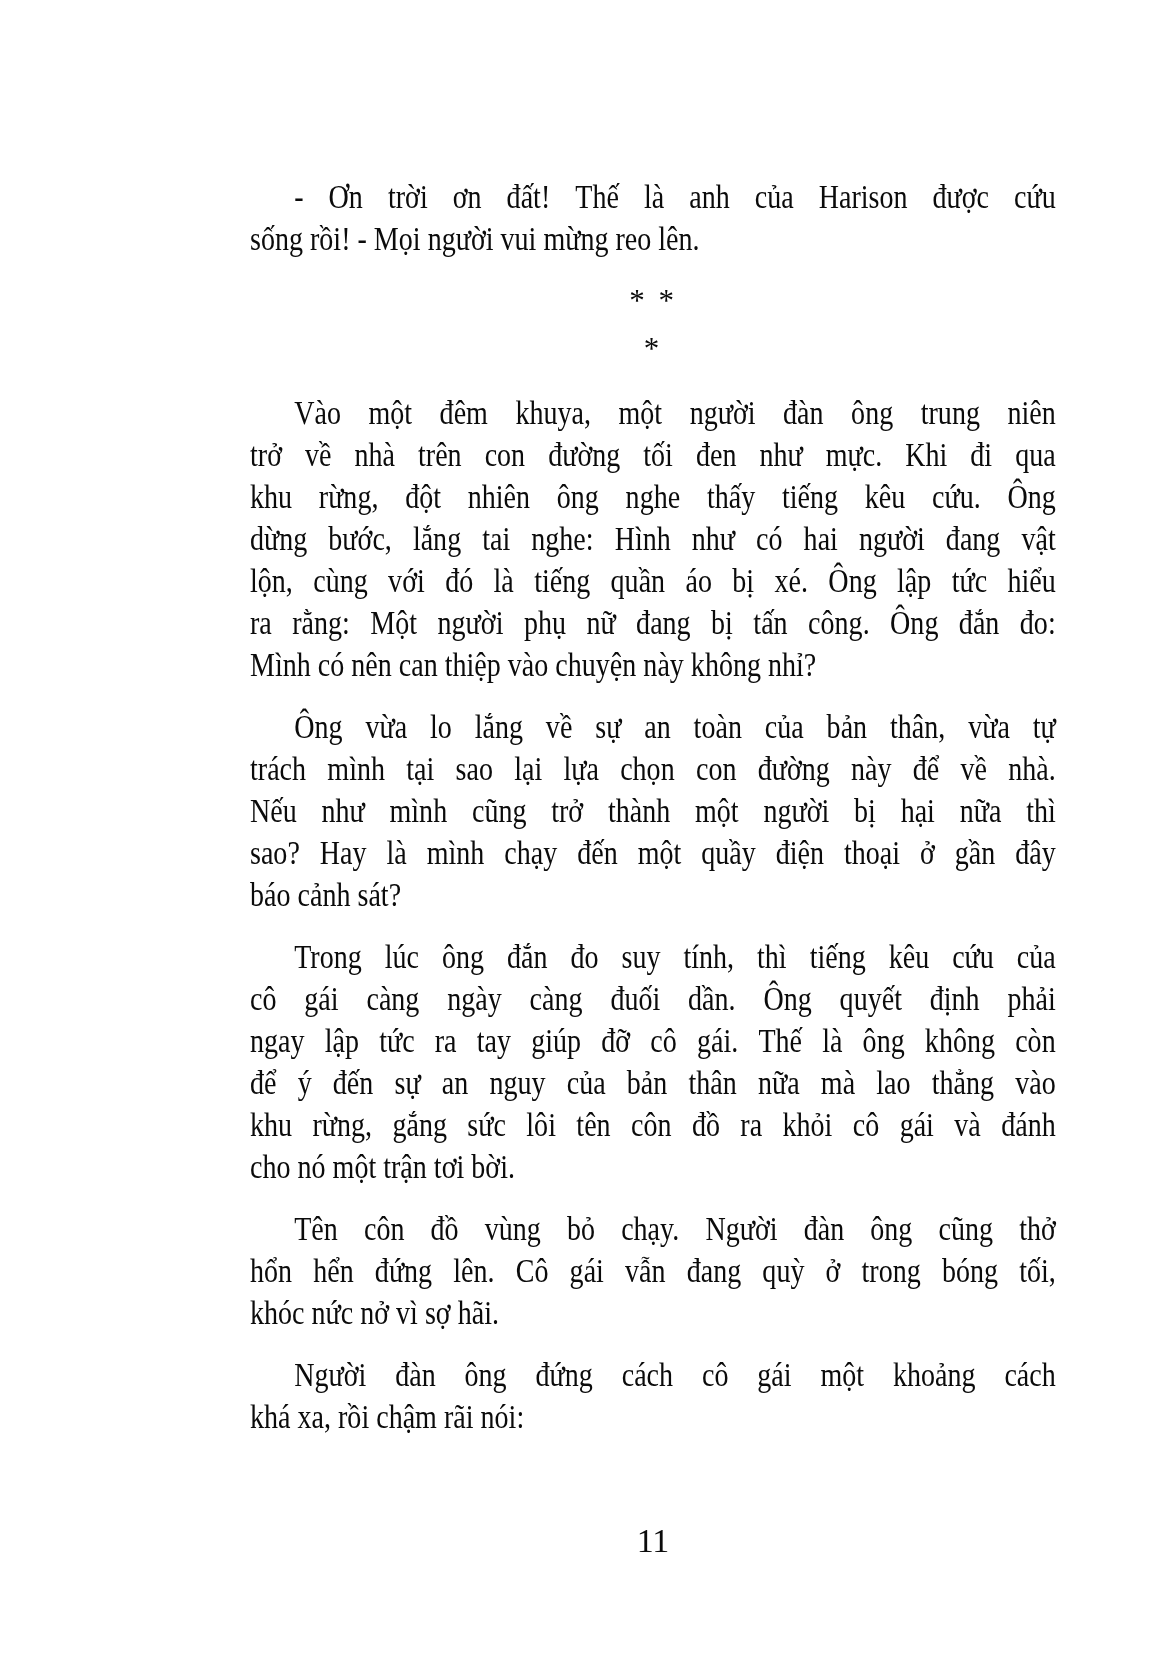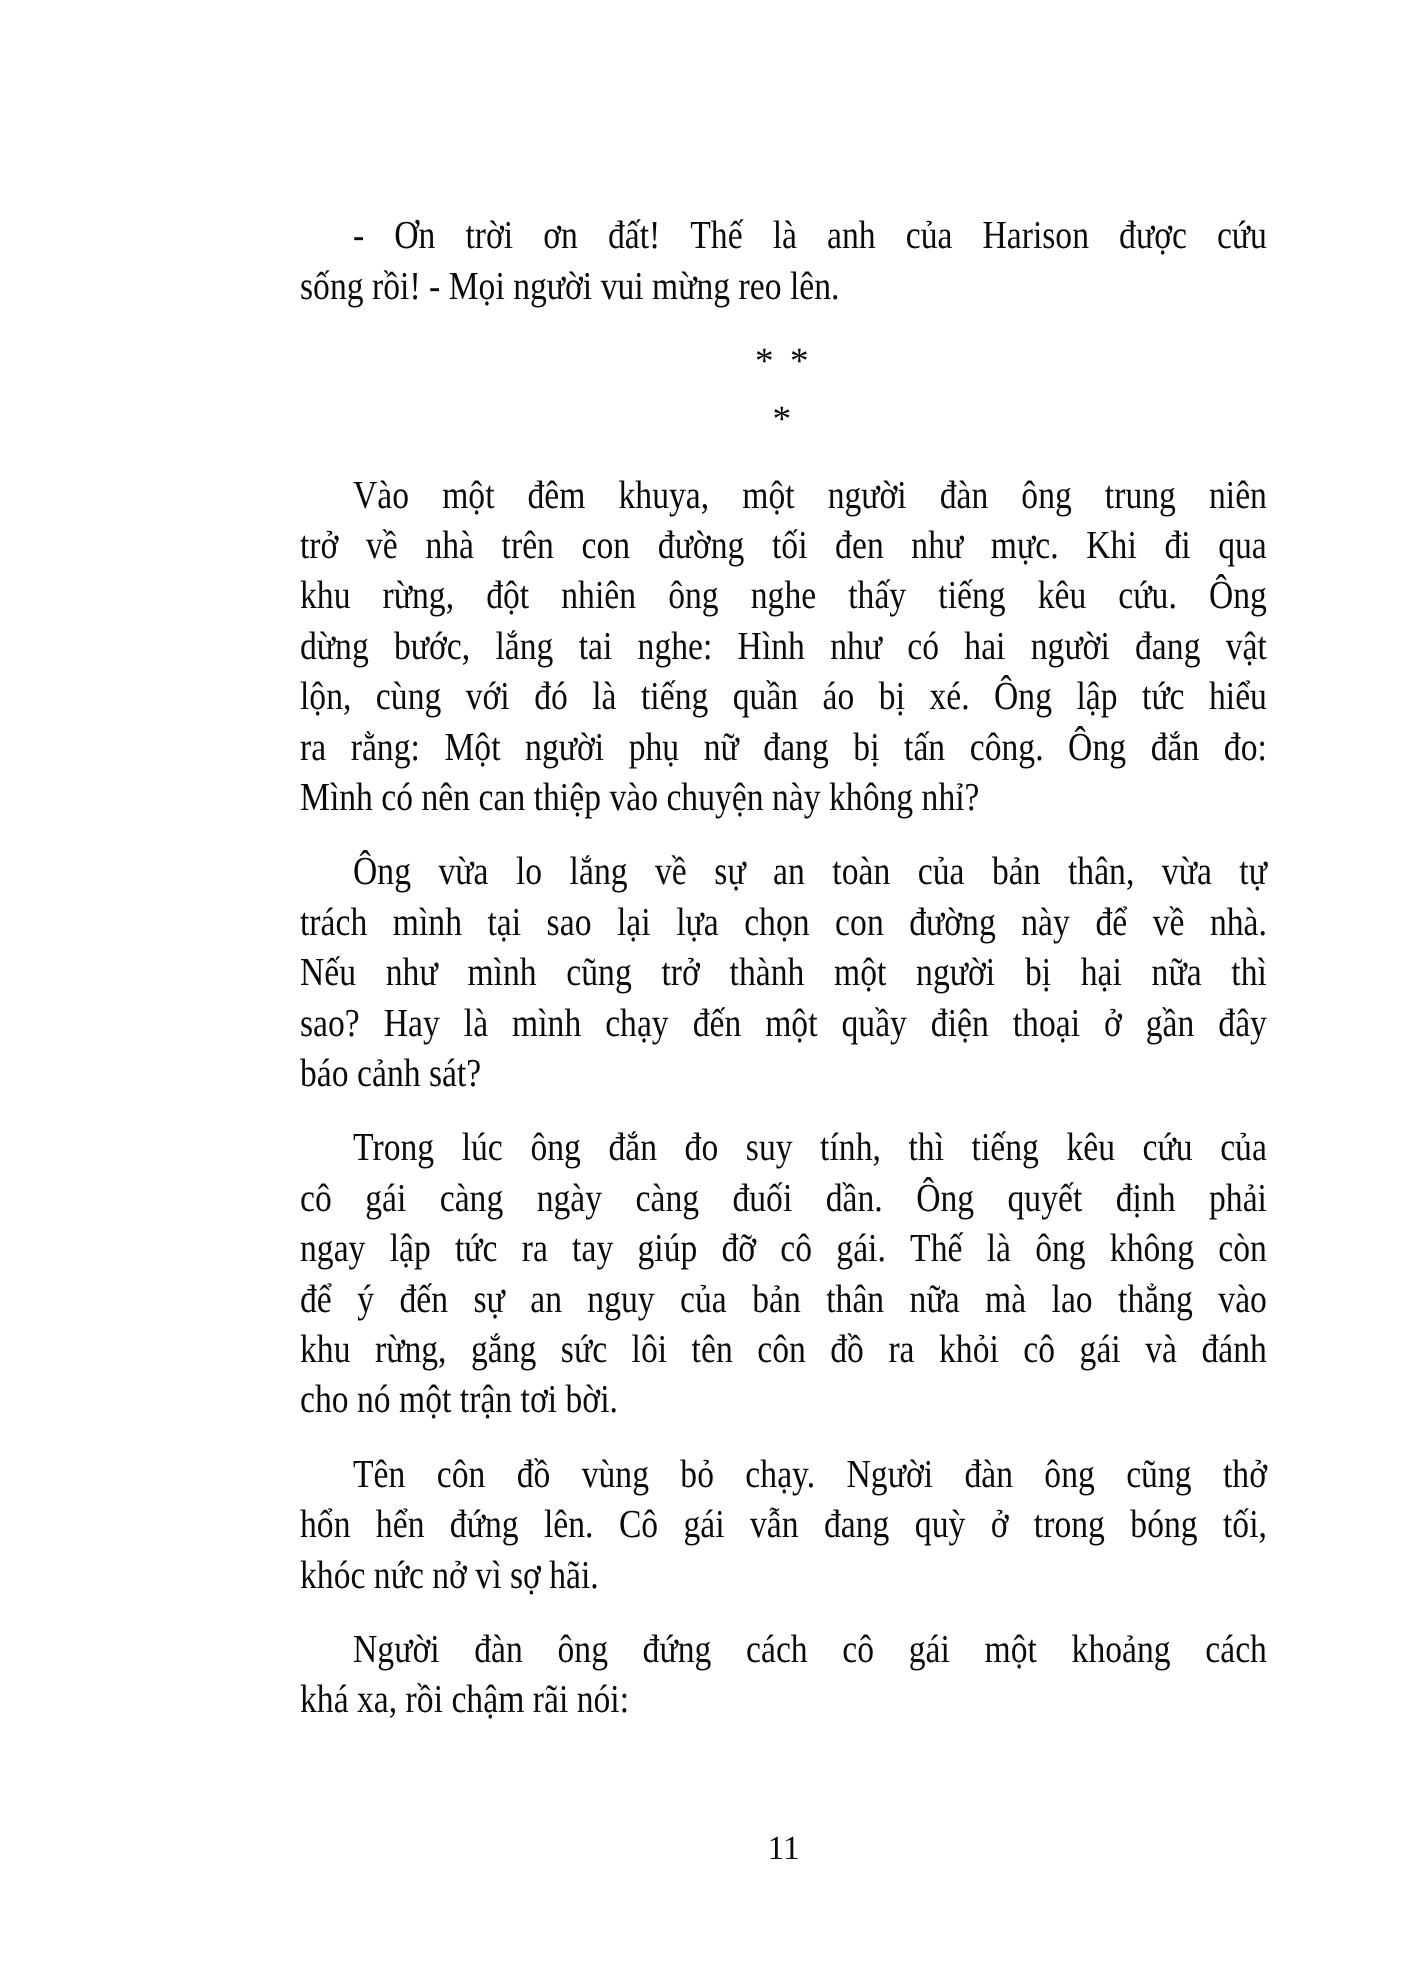--- a/index.html
+++ b/index.html
@@ -54,21 +54,21 @@
   }
   .sep-row + .sep-row {
     margin-top: 6px;
   }
   .page-number {
     position: absolute;
     left: 250px;
     top: 1520px;
     width: 806px;
     text-align: center;
-    font-size: 28px;
+    font-size: 34px;
     line-height: 42px;
   }
 </style>
 </head>
 <body>
 
 <div class="page">
   <main class="text-block" id="text-block">
       <div class="paragraph">
         <div class="line indent fill">

